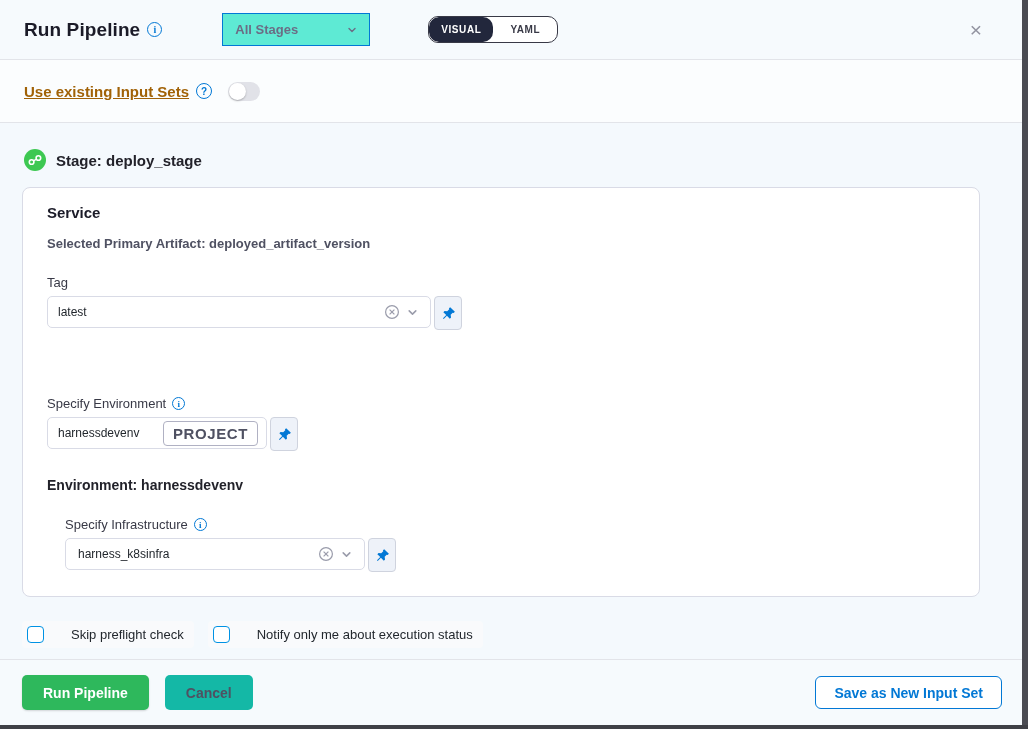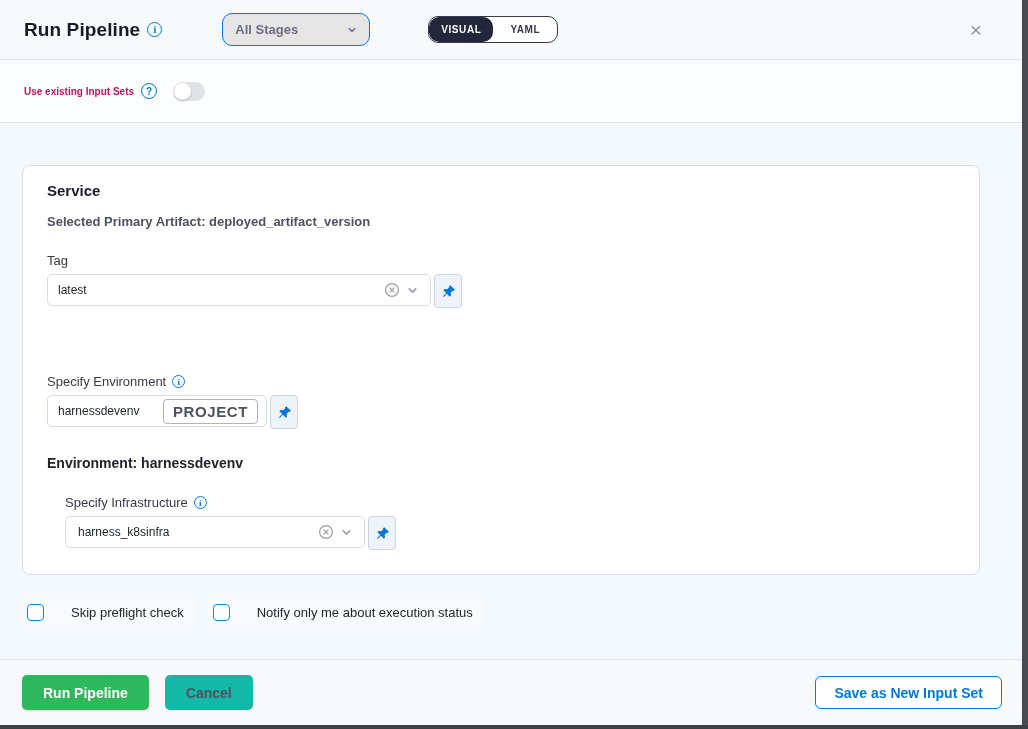--- a/index.html
+++ b/index.html
@@ -9,36 +9,36 @@
   .edge-right { position:absolute; top:0; right:0; width:6px; height:729px; background:#4a4b52; z-index:50; }
   .edge-bottom { position:absolute; left:0; bottom:0; width:1028px; height:4px; background:#3f4046; z-index:51; }
 
   
   .header { height:60px; flex:0 0 auto; background:#f6fafd; border-bottom:1px solid #e2e4e9;
             display:flex; align-items:center; padding:0 40px 0 24px; }
   .title { font-size:19px; font-weight:bold; color:#1b1b28; letter-spacing:.1px; }
   .info-icon { display:inline-flex; width:15px; height:15px; border:1.5px solid #0278d5; border-radius:50%;
                color:#0278d5; font-size:10px; font-weight:bold; align-items:center; justify-content:center;
                margin-left:7px; font-family:"Liberation Serif", serif; }
-  .stage-select { margin-left:60px; width:148px; height:33px; border:1px solid #0278d5; border-radius:10px;
-                  background:#e5e5e5; display:flex; align-items:center; padding:0 12px; cursor:pointer; }
+  .stage-select { margin-left:60px; width:148px; height:33px; border:1px solid #0278d5; border-radius:0;
+                  background:#5eead4; display:flex; align-items:center; padding:0 12px; cursor:pointer; }
   .stage-select .lbl { font-size:13px; font-weight:bold; color:#6b6d85; flex:1; }
   .chev { width:10px; height:10px; flex:0 0 auto; }
   .view-toggle { margin-left:58px; display:flex; height:27px; border:1px solid #383946; border-radius:10px;
                  overflow:hidden; background:#fff; }
   .view-toggle .seg { width:64px; display:flex; align-items:center; justify-content:center;
                       font-size:10px; font-weight:bold; letter-spacing:.6px; cursor:pointer; }
   .seg.active { background:#22273c; color:#fff; border-radius:10px; }
   .seg.inactive { color:#383946; }
   .close-btn { margin-left:auto; font-size:21px; color:#9293a0; line-height:1; cursor:pointer; padding:2px 6px; }
 
   
   .inputsets { height:63px; flex:0 0 auto; background:#fbfdfe; border-bottom:1px solid #e2e4e9;
                display:flex; align-items:center; padding:0 24px; }
-  .inputsets .lbl { font-size:10px; font-weight:bold; color:#be185d; }
+  .inputsets .lbl { font-size:15px; font-weight:bold; color:#a16207;text-decoration:underline; }
   .help-icon { display:inline-flex; width:16px; height:16px; border:1.5px solid #0278d5; border-radius:50%;
                color:#0278d5; font-size:10px; font-weight:bold; align-items:center; justify-content:center; margin-left:7px; }
   .toggle { margin-left:16px; width:32px; height:19px; border-radius:10px; background:#e1e2e8; position:relative; cursor:pointer; }
   .toggle .knob { position:absolute; left:1px; top:1px; width:17px; height:17px; border-radius:50%;
                   background:#fff; box-shadow:0 1px 2px rgba(0,0,0,.25); }
 
   
   .main { flex:1 1 auto; background:#f4f9fd; padding:26px 22px 0 22px; }
   .stage-row { display:flex; align-items:center; gap:10px; padding-left:2px; }
   .stage-icon { width:22px; height:22px; flex:0 0 auto; }
@@ -109,20 +109,29 @@
   <div class="inputsets">
     <span class="lbl">Use existing Input Sets</span>
     <span class="help-icon">?</span>
     <div class="toggle">
       <div class="knob"></div>
     </div>
   </div>
 
   <div class="main">
 
+    <div class="stage-row">
+      <svg class="stage-icon" viewBox="0 0 22 22">
+        <circle cx="11" cy="11" r="11" fill="#3dc852"></circle>
+        <circle cx="7.6" cy="13" r="2.3" fill="none" stroke="#fff" stroke-width="1.6"></circle>
+        <circle cx="14.4" cy="9" r="2.3" fill="none" stroke="#fff" stroke-width="1.6"></circle>
+        <line x1="9.3" y1="11.9" x2="12.7" y2="10.1" stroke="#fff" stroke-width="1.6"></line>
+      </svg>
+      <span class="stage-label">Stage: deploy_stage</span>
+    </div>
 
     <div class="card">
       <div class="card-title">Service</div>
       <div class="artifact">Selected Primary Artifact: deployed_artifact_version</div>
 
       <div class="field-label">
         <span>Tag</span>
       </div>
       <div class="input-row">
         <div class="text-input" style="width:384px;">

